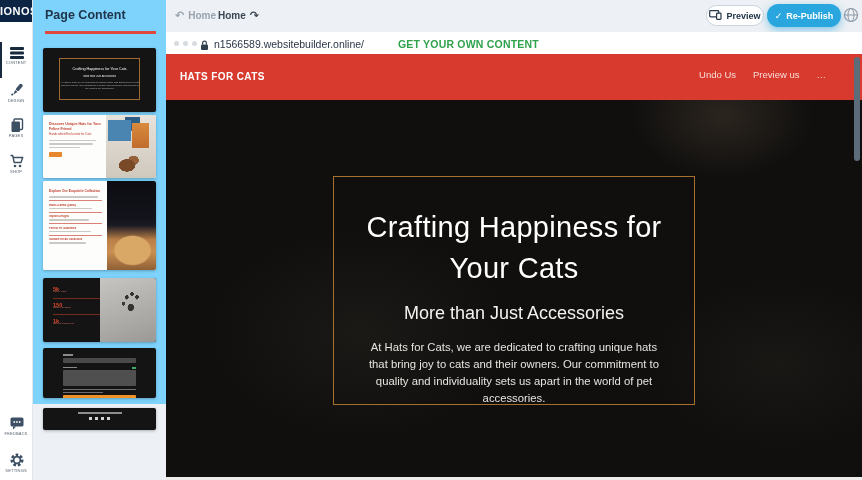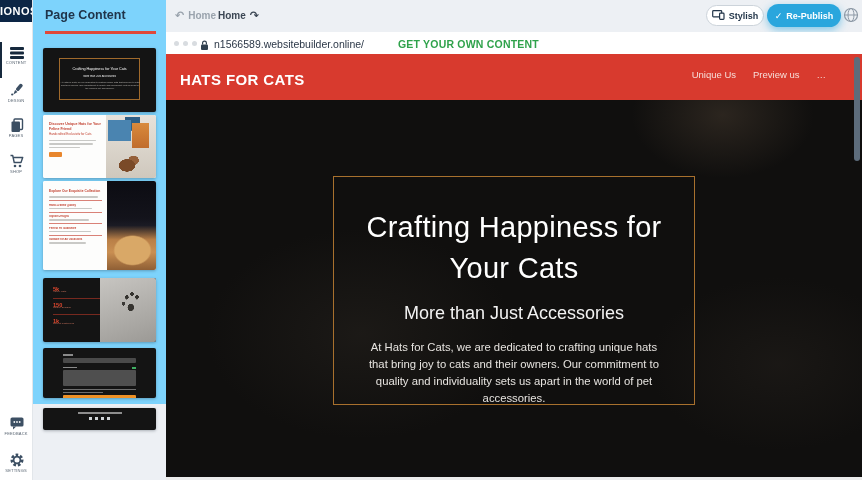--- a/index.html
+++ b/index.html
@@ -105,21 +105,21 @@
   
   .preview { position:absolute; left:166px; top:32px; width:696px; height:448px; background:#fff; }
   .bbar { position:relative; height:34px; background:#ffffff; }
   .bdot { position:absolute; top:8.5px; width:5px; height:5px; border-radius:50%; background:#d8dce0; }
   .block-icon { position:absolute; left:34px; top:5px; }
   .burl { position:absolute; left:48px; top:5.5px; font-size:10.5px; color:#2b3747; }
   .bcta { position:absolute; left:232px; top:5.5px; font-size:10.5px; font-weight:bold;
           color:#2fa24b; letter-spacing:.2px; cursor:pointer; }
 
   .site-header { position:absolute; left:0; top:22px; width:100%; height:46px; background:#d83a2e; }
-  .brand { position:absolute; left:14px; top:17px; color:#fff; font-weight:bold; font-size:15px;
+  .brand { position:absolute; left:14px; top:17px; color:#fff; font-weight:bold; font-size:10px;
            letter-spacing:.4px; }
   .site-nav { position:absolute; right:36px; top:15px; display:flex; gap:17px; align-items:flex-start; }
   .nav-item { font-size:9.5px; color:#f6ddd8; cursor:pointer; }
   .nav-item.active { color:#fff; border-bottom:1px solid rgba(255,255,255,.95); padding-bottom:4px;margin-top:28px; }
 
   .hero { position:absolute; left:0; top:68px; width:100%; height:377px; overflow:hidden;
       background:
         radial-gradient(130px 90px at 80% 4%, rgba(62,52,42,.6), transparent 70%),
         radial-gradient(220px 150px at 28% 62%, rgba(42,38,33,.45), transparent 70%),
         radial-gradient(180px 120px at 88% 70%, rgba(36,32,28,.5), transparent 72%),
@@ -307,21 +307,21 @@
     <span class="icon-font">↷</span>
   </div>
 
   <div class="toolbar-btn btn-preview">
     <span>
       <svg width="13" height="10" viewBox="0 0 13 10">
         <rect x="0.7" y="0.7" width="9" height="6.2" rx="0.8" fill="none" stroke="#23364a" stroke-width="1.2"></rect>
         <rect x="7.6" y="3.2" width="4.4" height="6.2" rx="0.8" fill="#fff" stroke="#23364a" stroke-width="1.2"></rect>
       </svg>
     </span>
-    <span>Stylish</span>
+    <span>Preview</span>
   </div>
 
   <div class="toolbar-btn btn-republish">
     <span class="check">✓</span>
     <span>Re-Publish</span>
   </div>
 
   <div class="toolbar-btn globe-btn">
     <svg width="16" height="16" viewBox="0 0 16 16">
       <circle cx="8" cy="8" r="6.5" fill="none" stroke="#8d99a6" stroke-width="1.2"></circle>
@@ -342,21 +342,21 @@
           </svg>
       </span>
       <span class="burl">n1566589.websitebuilder.online/</span>
       <span class="bcta">GET YOUR OWN CONTENT</span>
     </div>
 
     <div class="site-header">
       <span class="brand">HATS FOR CATS</span>
       <div class="site-nav">
         <span class="nav-item active">Home</span>
-        <span class="nav-item">Unique Us</span>
+        <span class="nav-item">Undo Us</span>
         <span class="nav-item">Preview us</span>
         <span class="nav-item">…</span>
       </div>
     </div>
 
     <div class="hero">
       <div class="hero-box">
         <div class="hero-title">Crafting Happiness for Your Cats</div>
         <div class="hero-sub">More than Just Accessories</div>
         <div class="hero-body">At Hats for Cats, we are dedicated to crafting unique hats that bring joy to cats and their owners. Our commitment to quality and individuality sets us apart in the world of pet accessories.</div>

